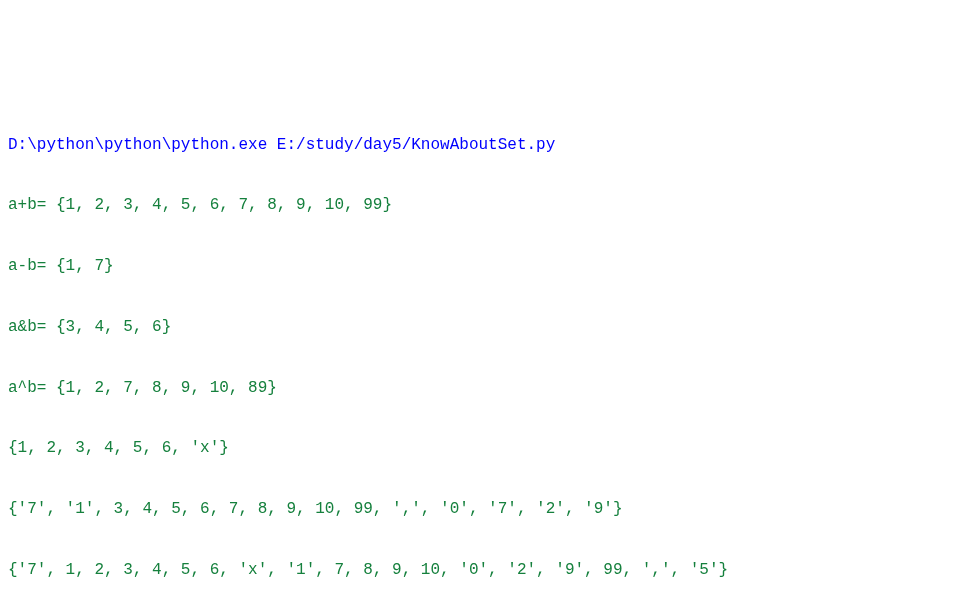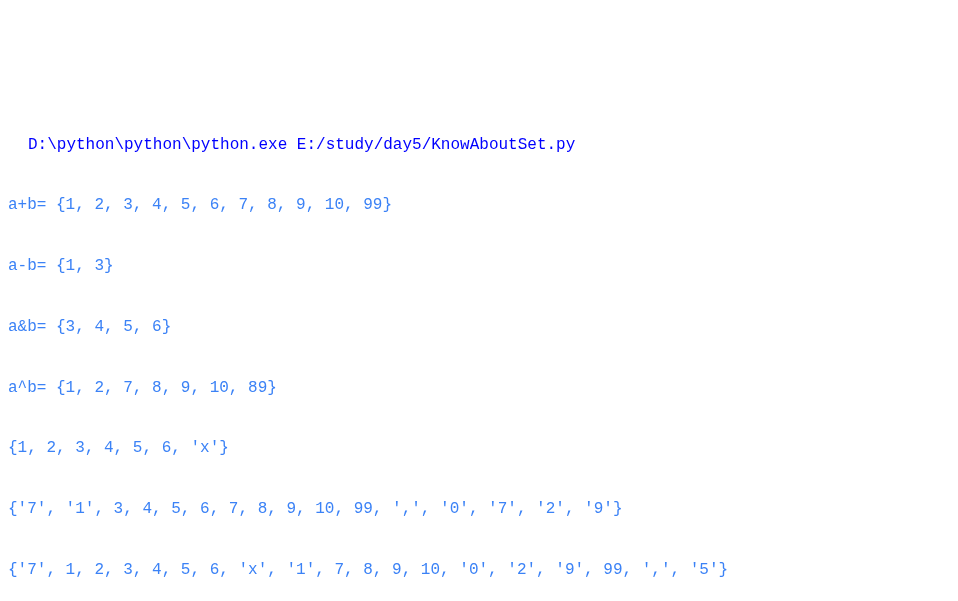--- a/index.html
+++ b/index.html
@@ -8,34 +8,33 @@
       font-family: "Courier New", "SimSun", monospace;
       font-size: 16px;
       line-height: 1.9;
       background: #ffffff;
       color: #000000;
       white-space: pre;
       position: relative;
     }
     .command {
       color: #0000FF;
-      margin-left: 20px;
     }
     .output {
-      color: #3b82f6;
+      color: #15803d;
     }
   </style>
 </head>
 <body>
 
 
 
 <div class="command">D:\python\python\python.exe E:/study/day5/KnowAboutSet.py</div>
 <div class="output">a+b= {1, 2, 3, 4, 5, 6, 7, 8, 9, 10, 99}</div>
-<div class="output">a-b= {1, 3}</div>
+<div class="output">a-b= {1, 7}</div>
 <div class="output">a&amp;b= {3, 4, 5, 6}</div>
 <div class="output">a^b= {1, 2, 7, 8, 9, 10, 89}</div>
 <div class="output">{1, 2, 3, 4, 5, 6, 'x'}</div>
 <div class="output">{'7', '1', 3, 4, 5, 6, 7, 8, 9, 10, 99, ',', '0', '7', '2', '9'}</div>
 <div class="output">{'7', 1, 2, 3, 4, 5, 6, 'x', '1', 7, 8, 9, 10, '0', '2', '9', 99, ',', '5'}</div>
 
 
 
 
 

